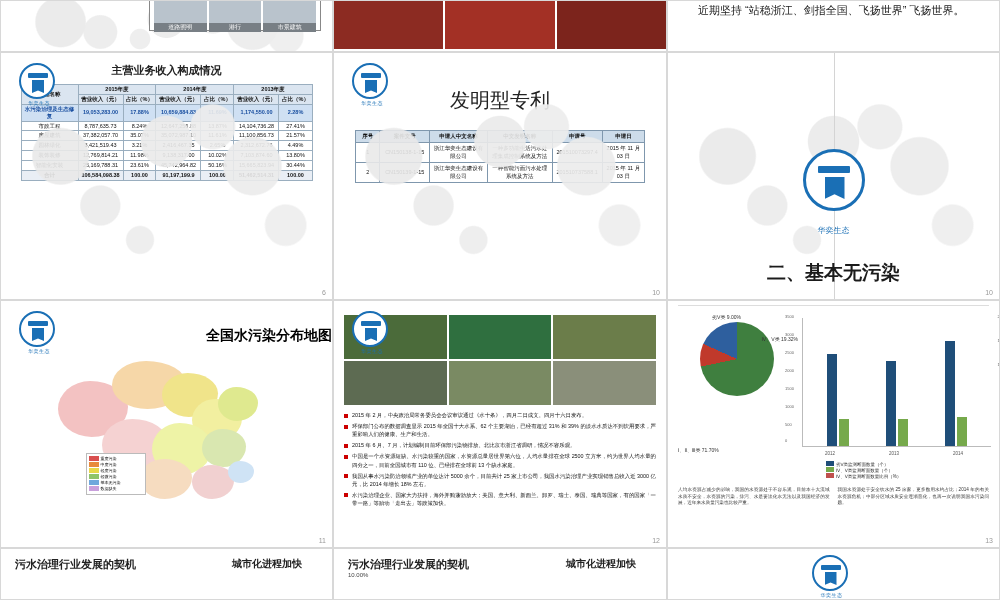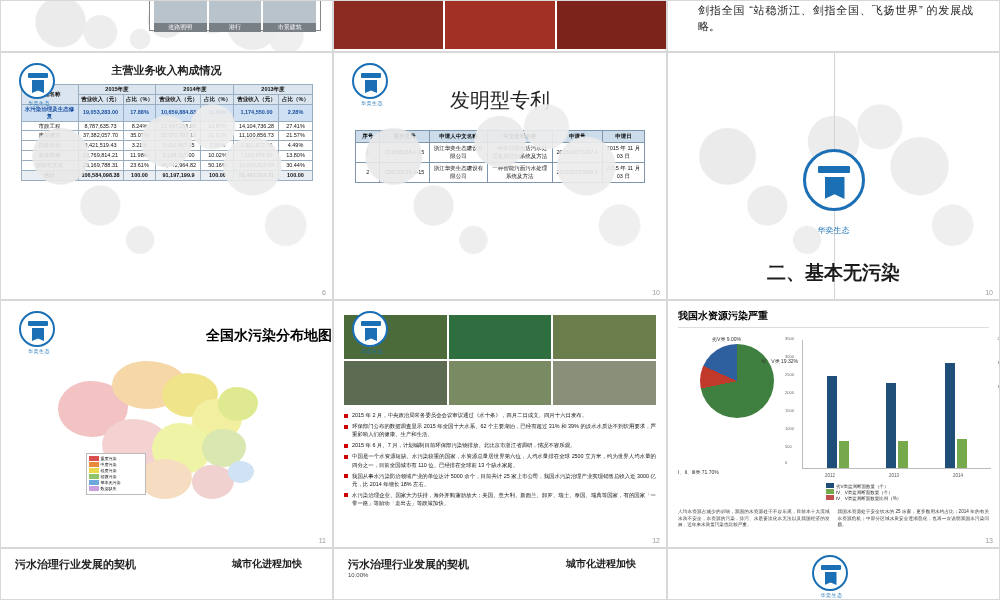--- a/index.html
+++ b/index.html
@@ -199,21 +199,21 @@
   <div class="slide top">
     <div class="redphotos">
       <div></div>
       <div></div>
       <div></div>
     </div>
   </div>
 
   <div class="slide top r1c3">
     <div class="txt">
-      剑指全国 “站稳浙江、剑指全国、飞扬世界” 的发展战略。
+      近期坚持 “站稳浙江、剑指全国、飞扬世界” 飞扬世界。
     </div>
   </div>
 
   <div class="slide">
     <div class="worldmap"></div>
     <div class="logo">
       <div class="circ"></div>
       <div class="ltext">华奕生态</div>
     </div>
     <div class="s-title">主营业务收入构成情况</div>
@@ -420,21 +420,20 @@
       <li>环保部门公布的数据调查显示 2015 年全国十大水系、62 个主要湖泊，已经有超过 31% 和 39% 的淡水水质达不到饮用要求，严重影响人们的健康、生产和生活。</li>
       <li>2015 年 6 月、7 月，计划编制目前环保部污染物排放、北比京市浙江省调研，情况不容乐观。</li>
       <li>中国是一个水资源短缺、水污染较重的国家，水资源总量居世界第六位，人均水量排在全球 2500 立方米，约为世界人均水量的四分之一，目前全国城市有 110 位、已经排在全球前 13 个缺水家庭。</li>
       <li>我国从事水污染防治领域产业的单位达计 5000 余个，目前共计 25 家上市公司，我国水污染治理产业实现销售总收入近 3000 亿元，比 2014 年增长 18% 左右。</li>
       <li>水污染治理企业、国家大力扶持，海外并购蓬勃放大；美国、意大利、新西兰、卸罗、瑞士、泰国、瑞典等国家，有的国家「一带一路」等跆动「走出去」等政策加快。</li>
     </ul>
     <div class="pgnum">12</div>
   </div>
 
   <div class="slide">
-    <div class="s7-title">我国水资源污染严重</div>
     <div class="s7-rule"></div>
     <div class="s7-body">
       <div class="pieWrap">
         <div class="pielab" style="left:36px;top:2px">劣Ⅴ类 9.00%</div>
         <div class="pielab" style="right:0px;top:24px">Ⅳ、Ⅴ类 19.32%</div>
         <div class="pie"></div>
         <div class="pielab" style="left:2px;bottom:26px">Ⅰ、Ⅱ、Ⅲ类 71.70%</div>
       </div>
       <div style="flex:1;position:relative;">
         <div class="barWrap">

